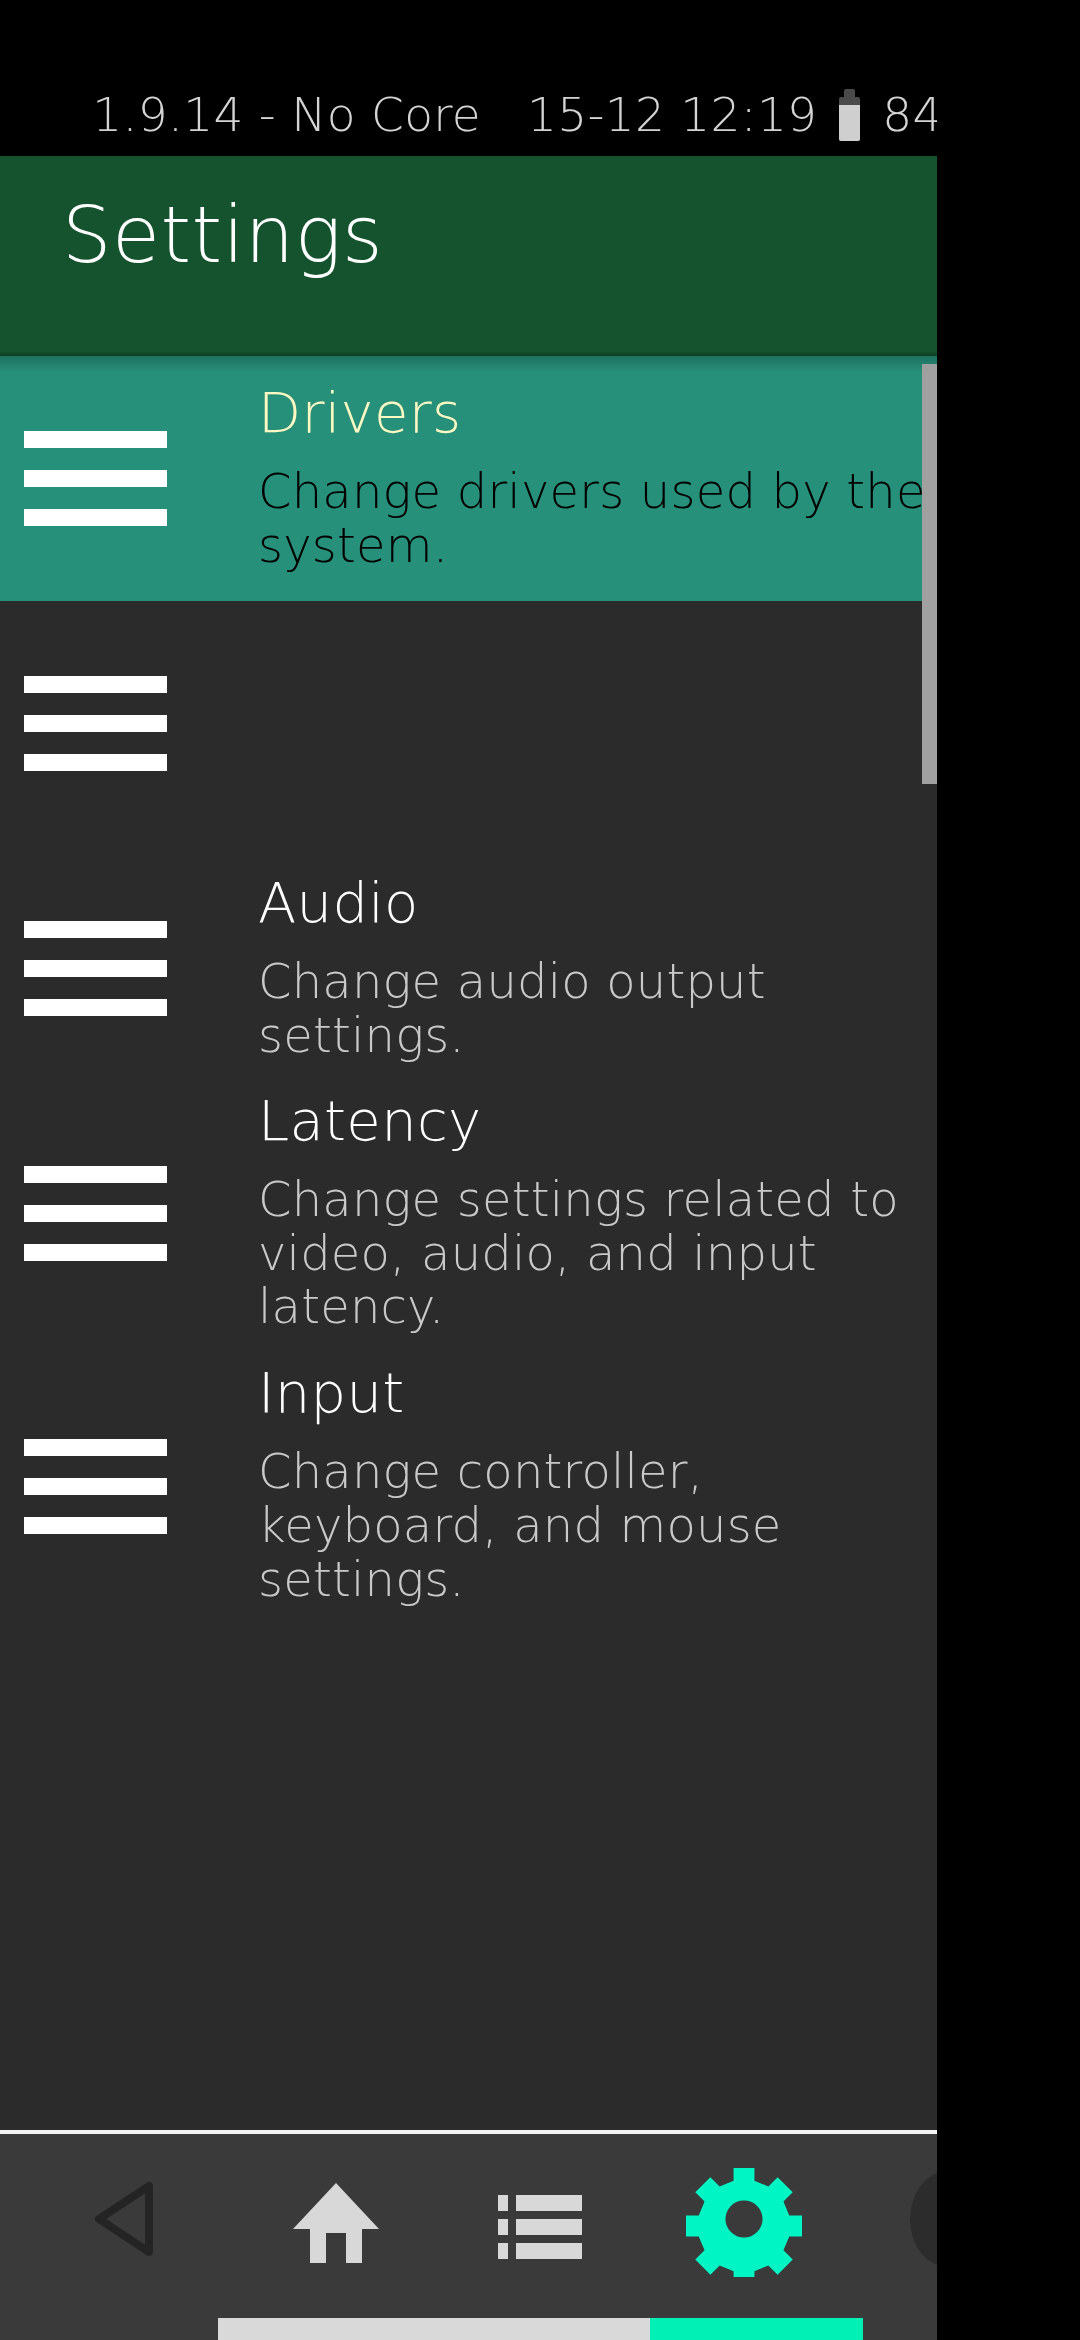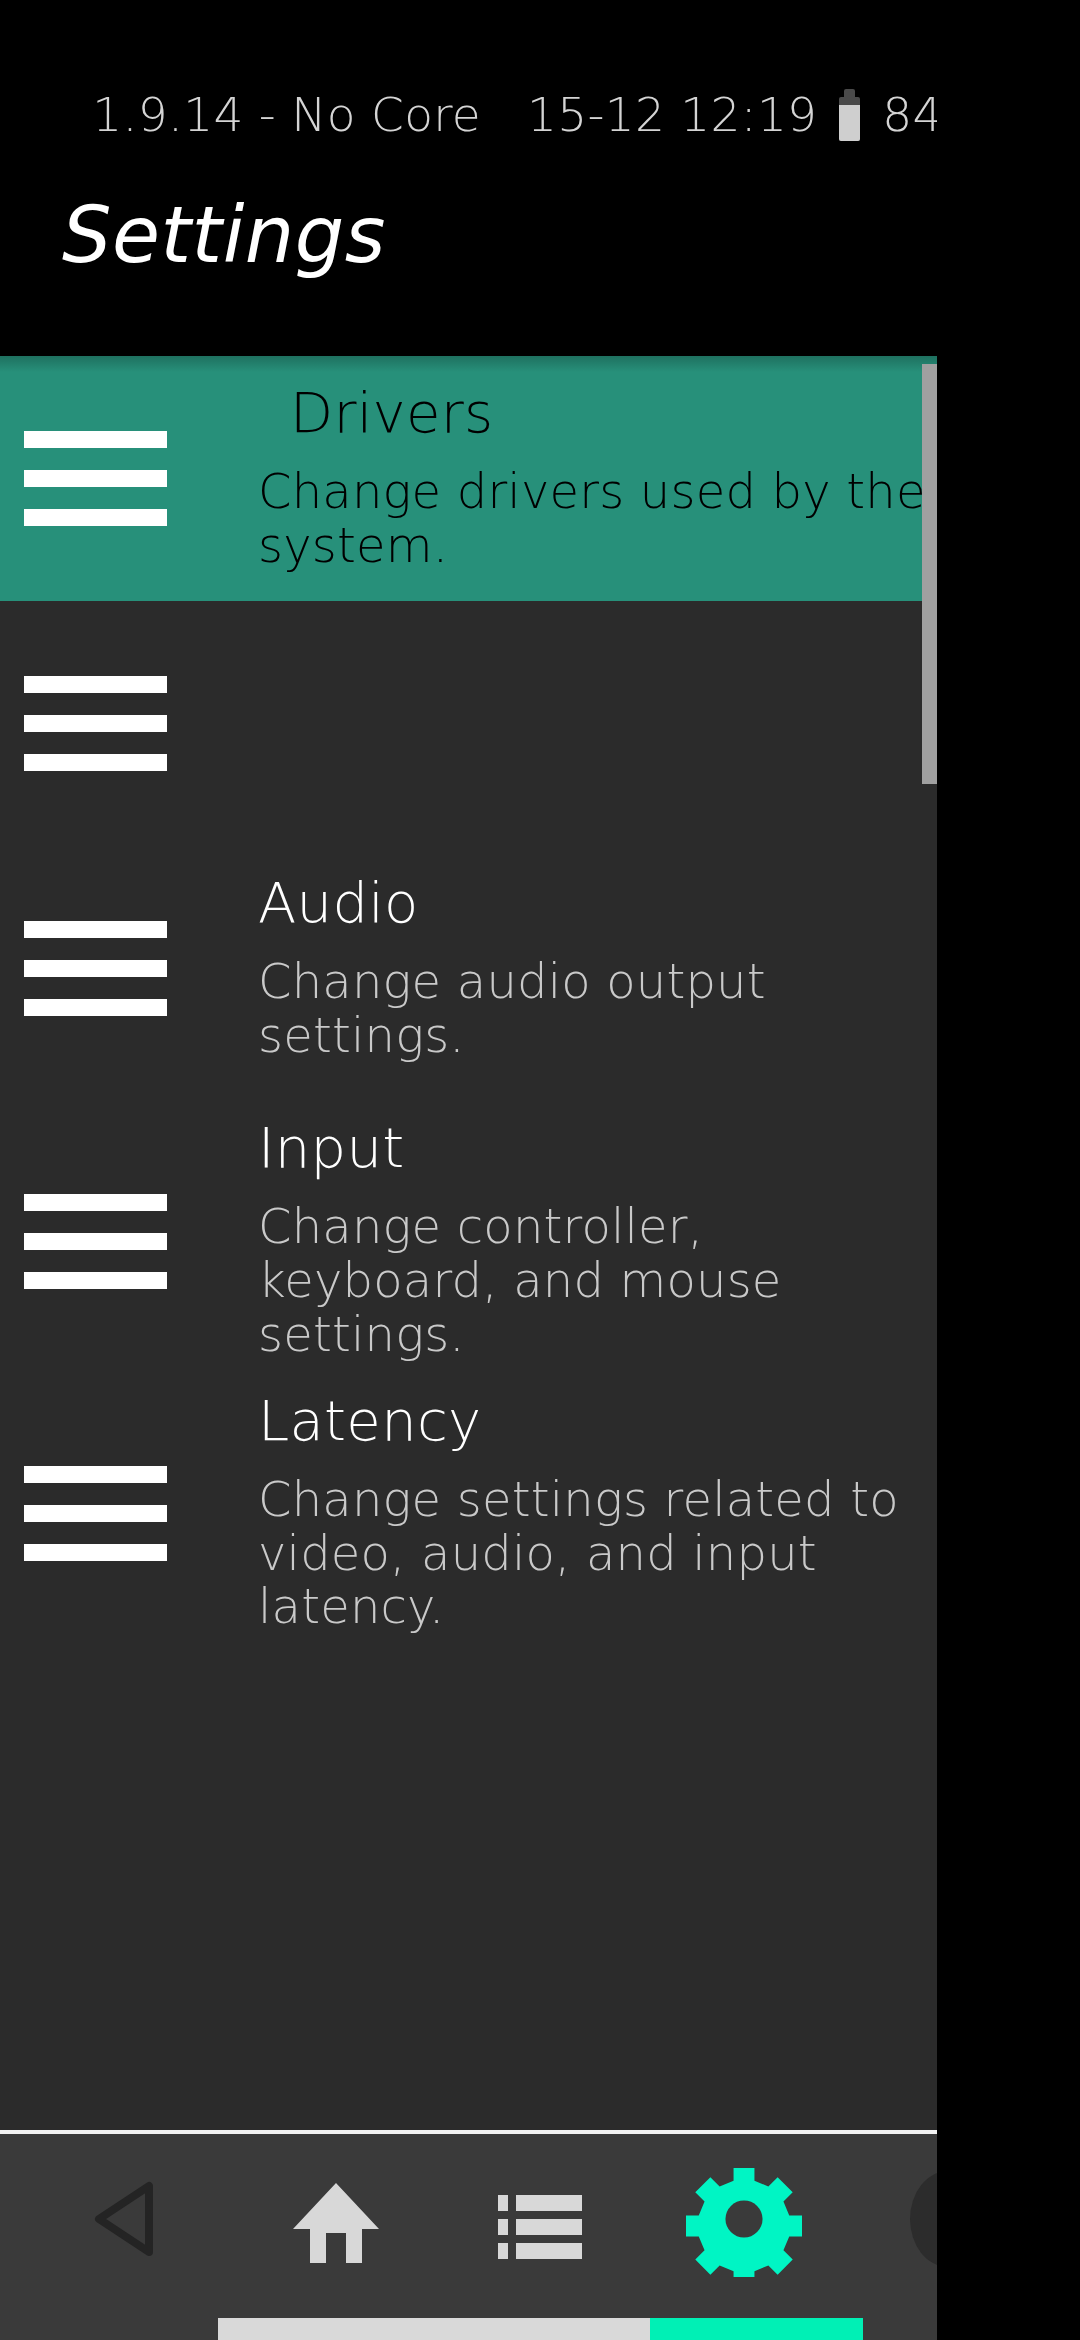--- a/index.html
+++ b/index.html
@@ -49,22 +49,21 @@
   .batt .fill {
     position:absolute; bottom:0; left:0;
     width:21px; height:36px; background:#cfcfcf;
     border-radius:0 0 2px 2px;
   }
 
   
   #header {
     position:absolute; top:156px; left:0;
     width:1080px; height:200px;
-    background:#000000;
-    font-style:italic;
+    background:#14532d;
   }
   #header .title {
     position:absolute; left:62px; top:34px;
     color:#ffffff; font-size:78px; font-weight:300;
     letter-spacing:0.5px;
   }
   #header .hdr-shadow {
     position:absolute; bottom:0; left:0; width:1080px; height:5px;
     background:linear-gradient(to bottom, rgba(0,0,0,0), rgba(0,0,0,0.28));
   }
@@ -101,21 +100,21 @@
     margin:11px 0;
   }
   .txt { flex:1 1 auto; padding-right:30px; }
   .t-title {
     color:#ffffff;
     font-size:56px;
     font-weight:300;
     line-height:1.0;
     letter-spacing:0.3px;
   }
-  .item.sel .t-title { color:#000000;margin-left:32px; }
+  .item.sel .t-title { color:#fef9c3; }
   .t-sub {
     color:#c9c9c9;
     font-size:48px;
     font-weight:300;
     line-height:1.12;
     letter-spacing:0.2px;
     margin-top:24px;
     max-width:700px;
   }
   .item.sel .t-sub { color:#000000; }
@@ -206,40 +205,40 @@
         <div class="ico">
           <div class="bar"></div>
           <div class="bar"></div>
           <div class="bar"></div>
         </div>
         <div class="txt">
           <div class="t-title">Audio</div>
           <div class="t-sub">Change audio output settings.</div>
         </div>
       </div>
+      <div class="item" style="height: 245px;">
+        <div class="ico">
+          <div class="bar"></div>
+          <div class="bar"></div>
+          <div class="bar"></div>
+        </div>
+        <div class="txt">
+          <div class="t-title">Latency</div>
+          <div class="t-sub">Change settings related to video, audio, and input latency.</div>
+        </div>
+      </div>
       <div class="item" style="height: 300px;">
         <div class="ico">
           <div class="bar"></div>
           <div class="bar"></div>
           <div class="bar"></div>
         </div>
         <div class="txt">
           <div class="t-title">Input</div>
           <div class="t-sub">Change controller, keyboard, and mouse settings.</div>
-        </div>
-      </div>
-      <div class="item" style="height: 245px;">
-        <div class="ico">
-          <div class="bar"></div>
-          <div class="bar"></div>
-          <div class="bar"></div>
-        </div>
-        <div class="txt">
-          <div class="t-title">Latency</div>
-          <div class="t-sub">Change settings related to video, audio, and input latency.</div>
         </div>
       </div>
     </div>
 
   <div id="scrollbar-track">
     <div id="scrollbar-thumb"></div>
   </div>
 
   <div id="navbar">
     <div class="icons">

